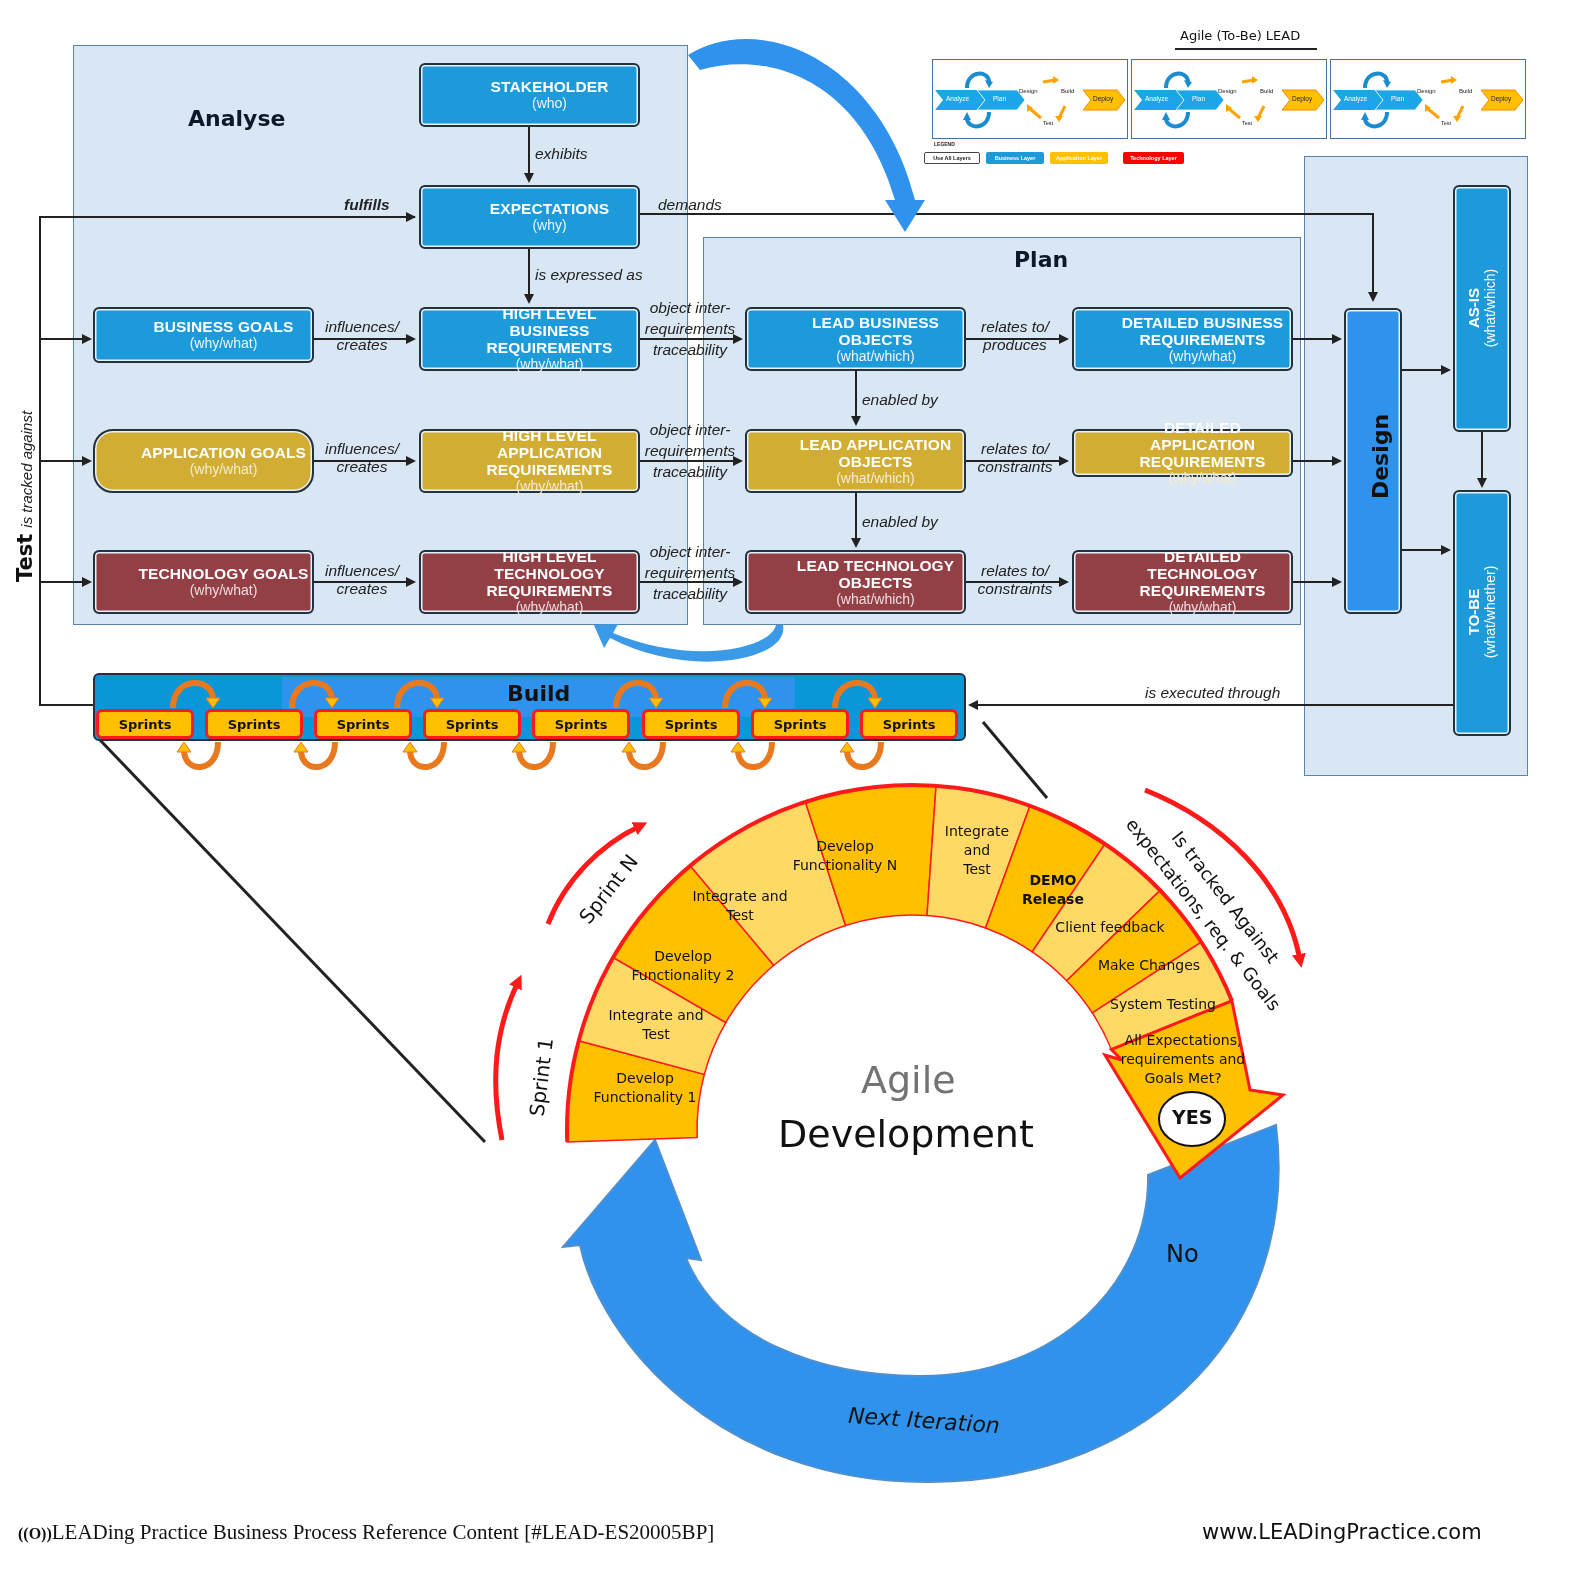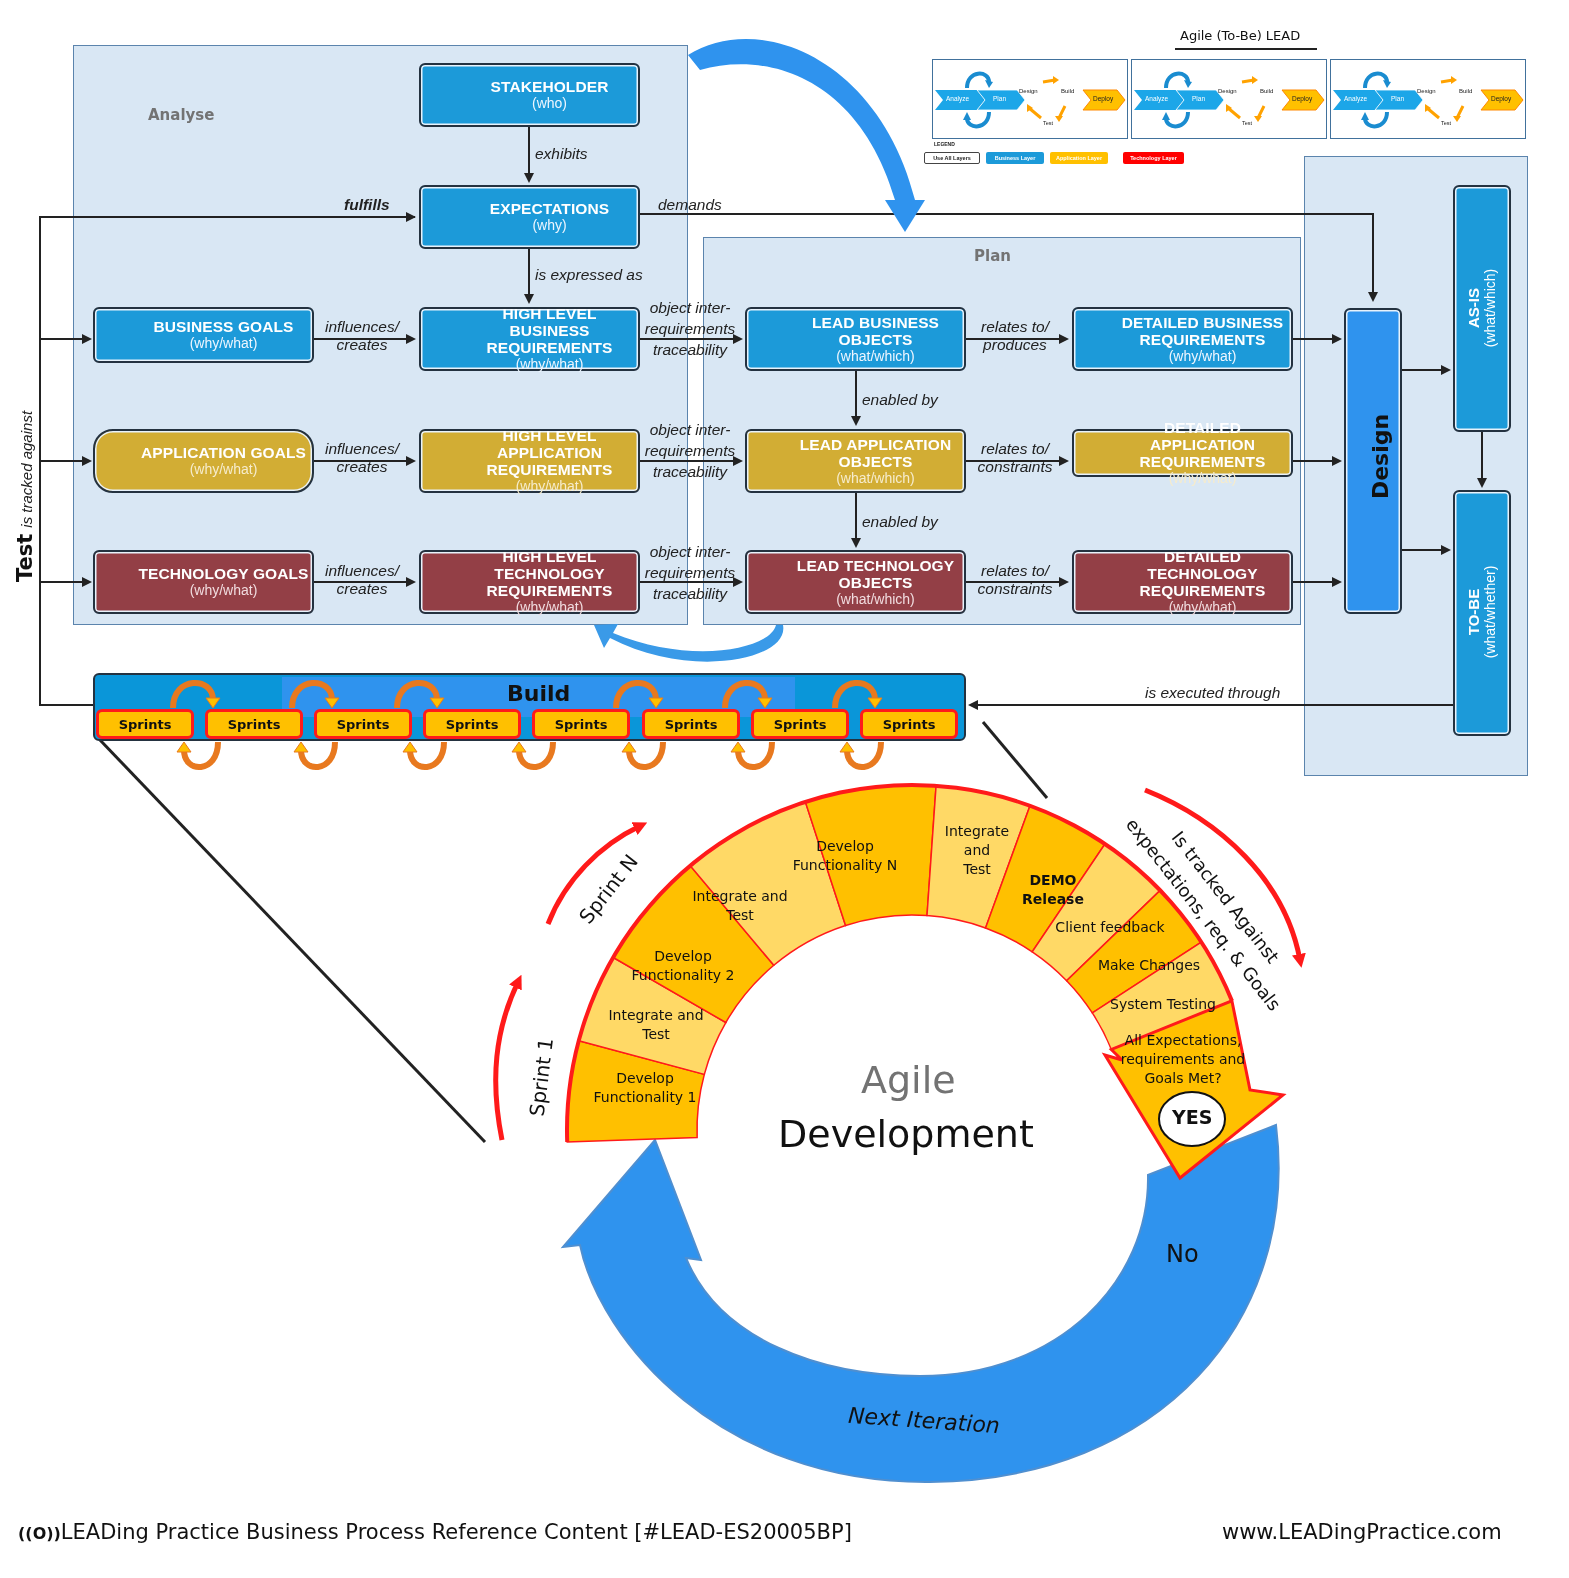--- a/index.html
+++ b/index.html
@@ -1,19 +1,19 @@
 <!DOCTYPE html>
 <html><head>
 <meta charset="utf-8">
 <style>
   html,body{margin:0;padding:0;background:#ffffff;}
   body{width:1569px;height:1578px;position:relative;overflow:hidden;font-family:"Liberation Sans",sans-serif;}
   svg{position:absolute;left:0;top:0;}
   .panel{position:absolute;background:#d9e7f4;border:1.5px solid #5b84ad;box-sizing:border-box;}
-  .panel-title{position:absolute;font-family:"DejaVu Sans",sans-serif;font-weight:bold;font-size:15px;color:#737373;}
+  .panel-title{position:absolute;font-family:"DejaVu Sans",sans-serif;font-weight:bold;font-size:22px;color:#0f172a;margin-left:40px;}
   .box{position:absolute;box-sizing:border-box;border:2px solid #243240;border-radius:6px;color:#fff;text-align:center;display:flex;flex-direction:column;justify-content:center;align-items:center;box-shadow:inset 0 0 0 1.5px #e8f2fb;line-height:17px;padding-left:40px;}
   .box .t{font-weight:bold;font-size:15.5px;letter-spacing:0.1px;}
   .box .s{font-size:14px;color:#eef6ff;}
   .biz{background:#1c9ad9;}
   .app{background:#d2ad34;}
   .app .s{color:#f6eccd;}
   .tech{background:#933f46;}
   .tech .s{color:#f1dcdf;}
   .lbl{position:absolute;font-style:italic;font-size:15.5px;color:#222;white-space:nowrap;line-height:18px;}
   .lbl.c{text-align:center;}
@@ -384,16 +384,16 @@
 <div style="position:absolute;left:778px;top:1112px;font-family:'DejaVu Sans',sans-serif;font-size:38px;color:#111;z-index:4;">Development</div>
 
 <div style="position:absolute;left:502px;top:1065px;font-family:'DejaVu Sans',sans-serif;font-size:20px;color:#111;transform:rotate(-83deg);transform-origin:center;white-space:nowrap;z-index:4;">Sprint 1</div>
 <div style="position:absolute;left:568px;top:877px;font-family:'DejaVu Sans',sans-serif;font-size:20px;color:#111;transform:rotate(-52deg);transform-origin:center;white-space:nowrap;z-index:4;">Sprint N</div>
 
 <div style="position:absolute;left:1095px;top:878px;font-family:'DejaVu Sans',sans-serif;font-size:18px;color:#111;transform:rotate(52deg);transform-origin:center;white-space:nowrap;text-align:center;line-height:28px;z-index:4;">
   <span>Is tracked Against</span><br>
   <span>expectations, req. &amp; Goals</span>
 </div>
 
-<div class="footer" style="left:18px;">
+<div class="footer" style="left:18px;font-family:Liberation Serif, serif;">
   <span style="font-weight:bold;font-size:16px;">((O))</span><span>LEADing Practice Business Process Reference Content [#LEAD-ES20005BP]</span>
 </div>
-<div class="footer" style="left:1202px;margin-left:20px;">www.LEADingPractice.com</div>
+<div class="footer" style="left:1202px;">www.LEADingPractice.com</div>
 
 </body></html>

